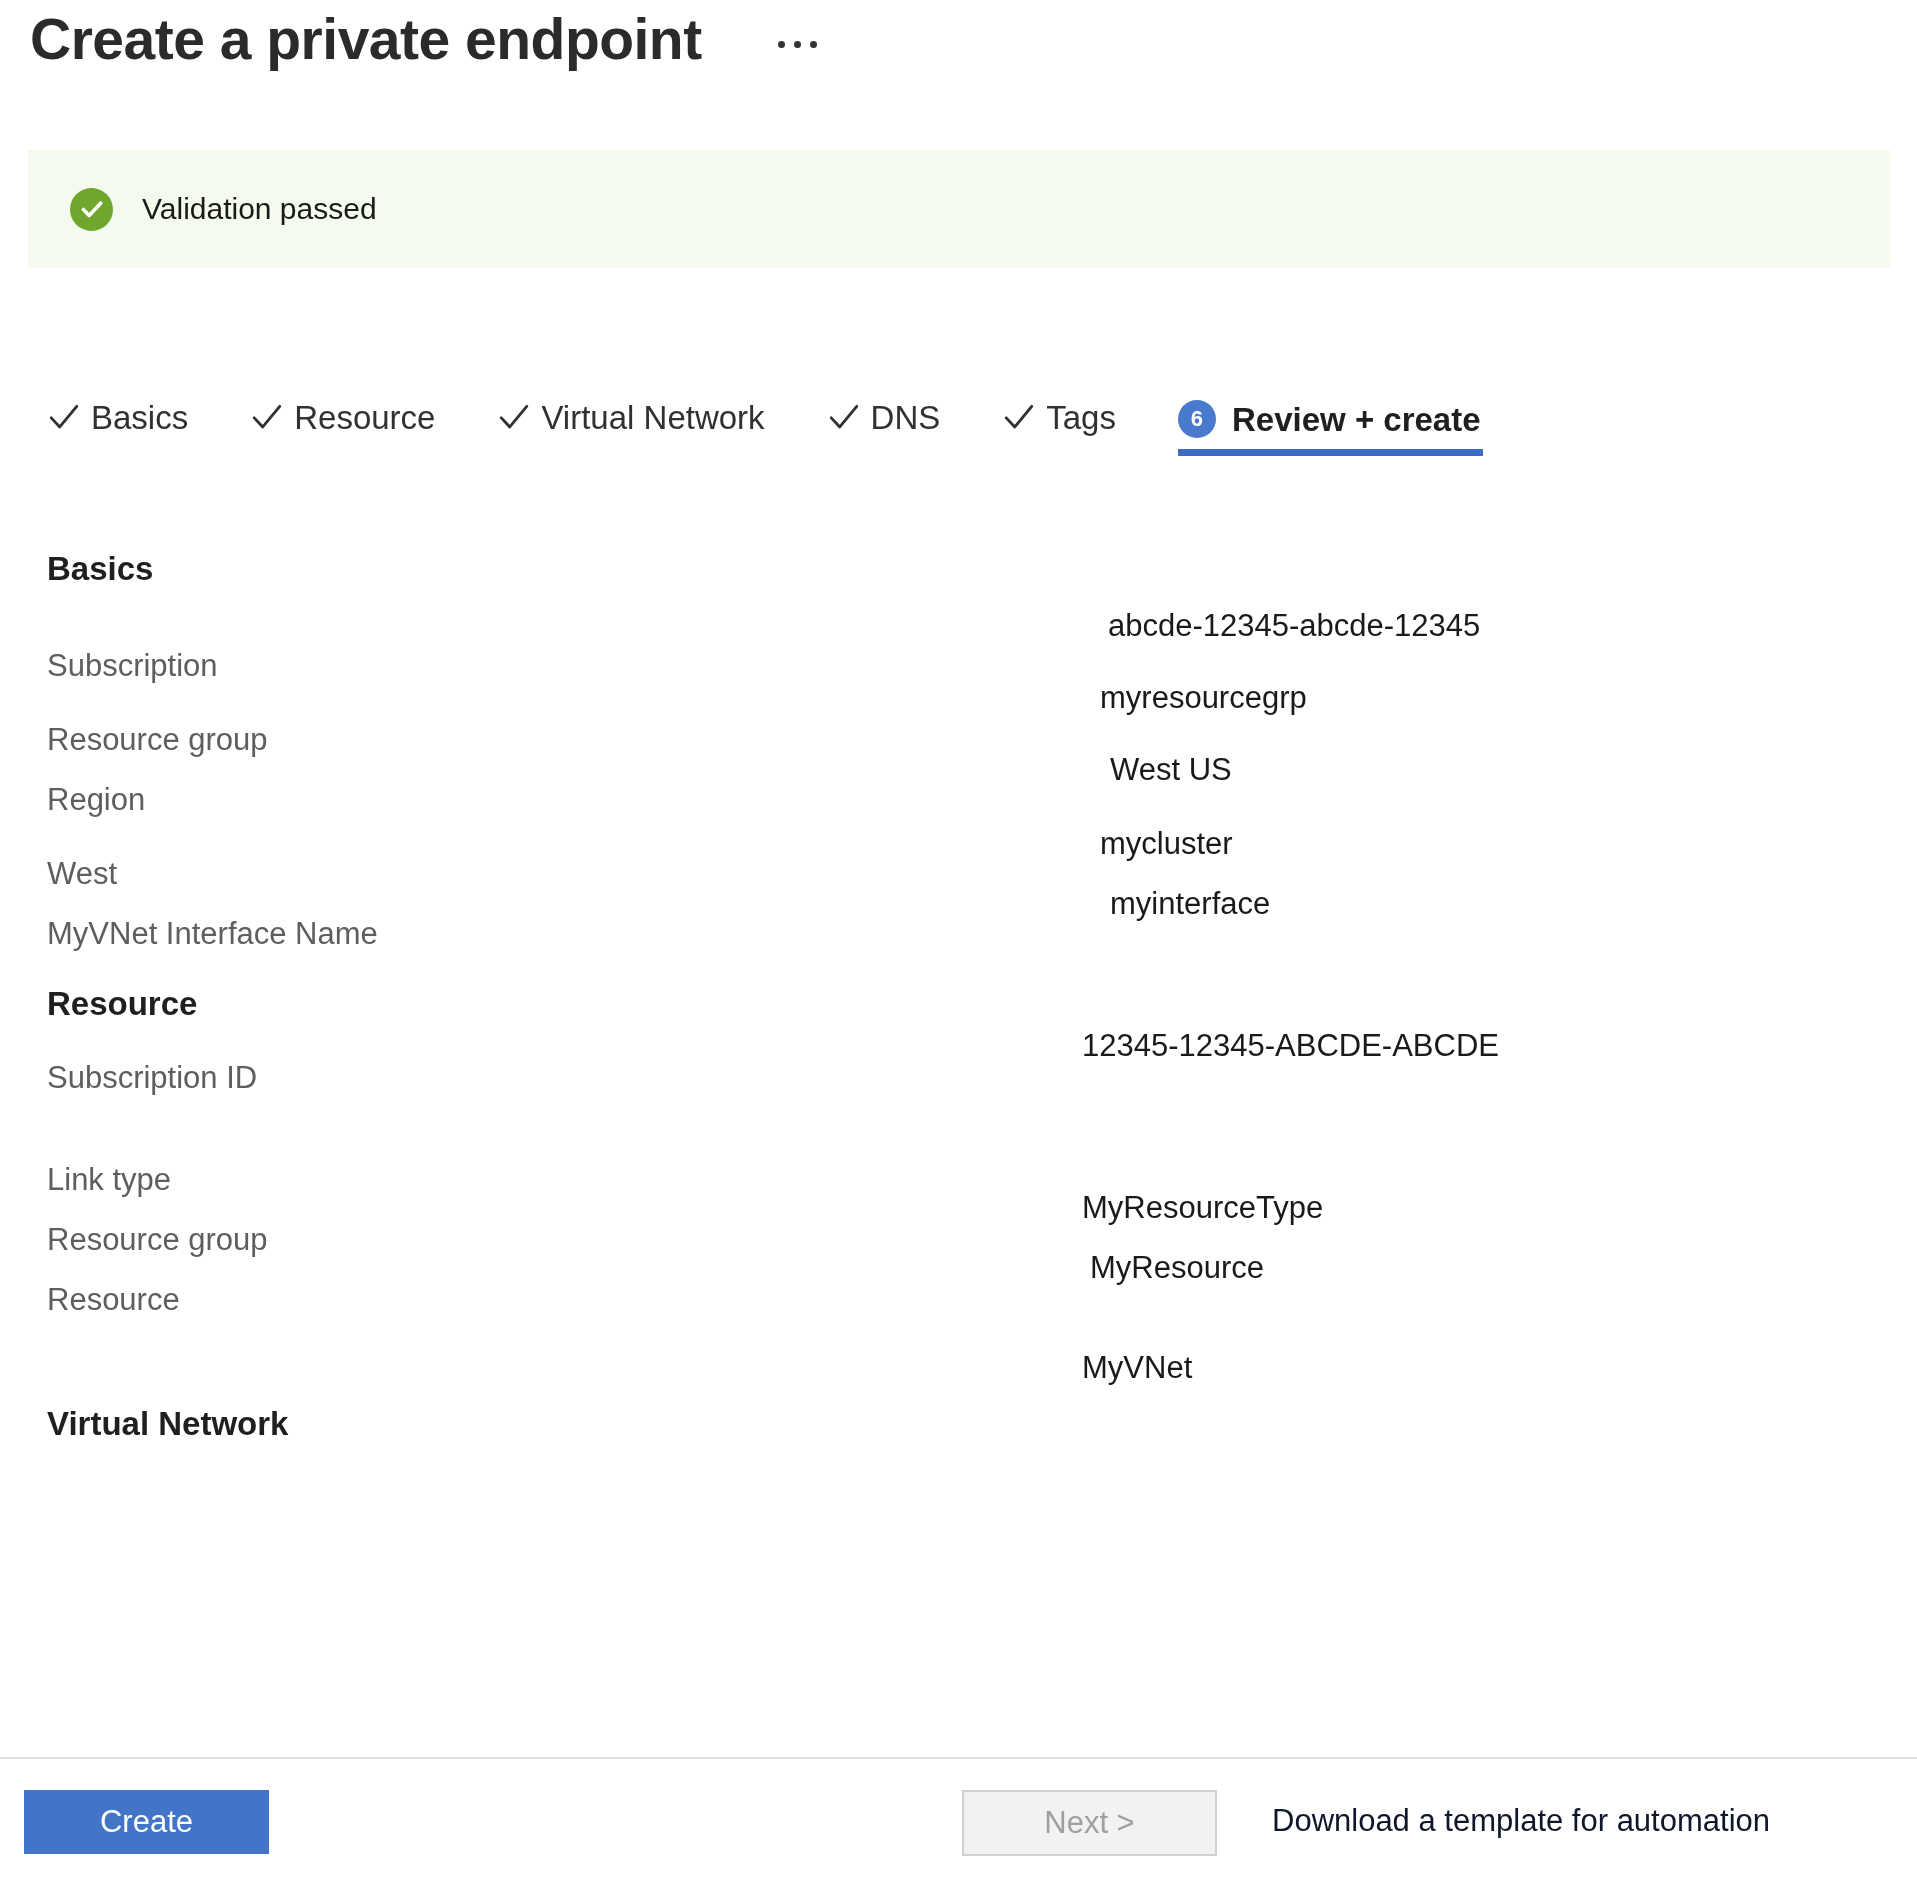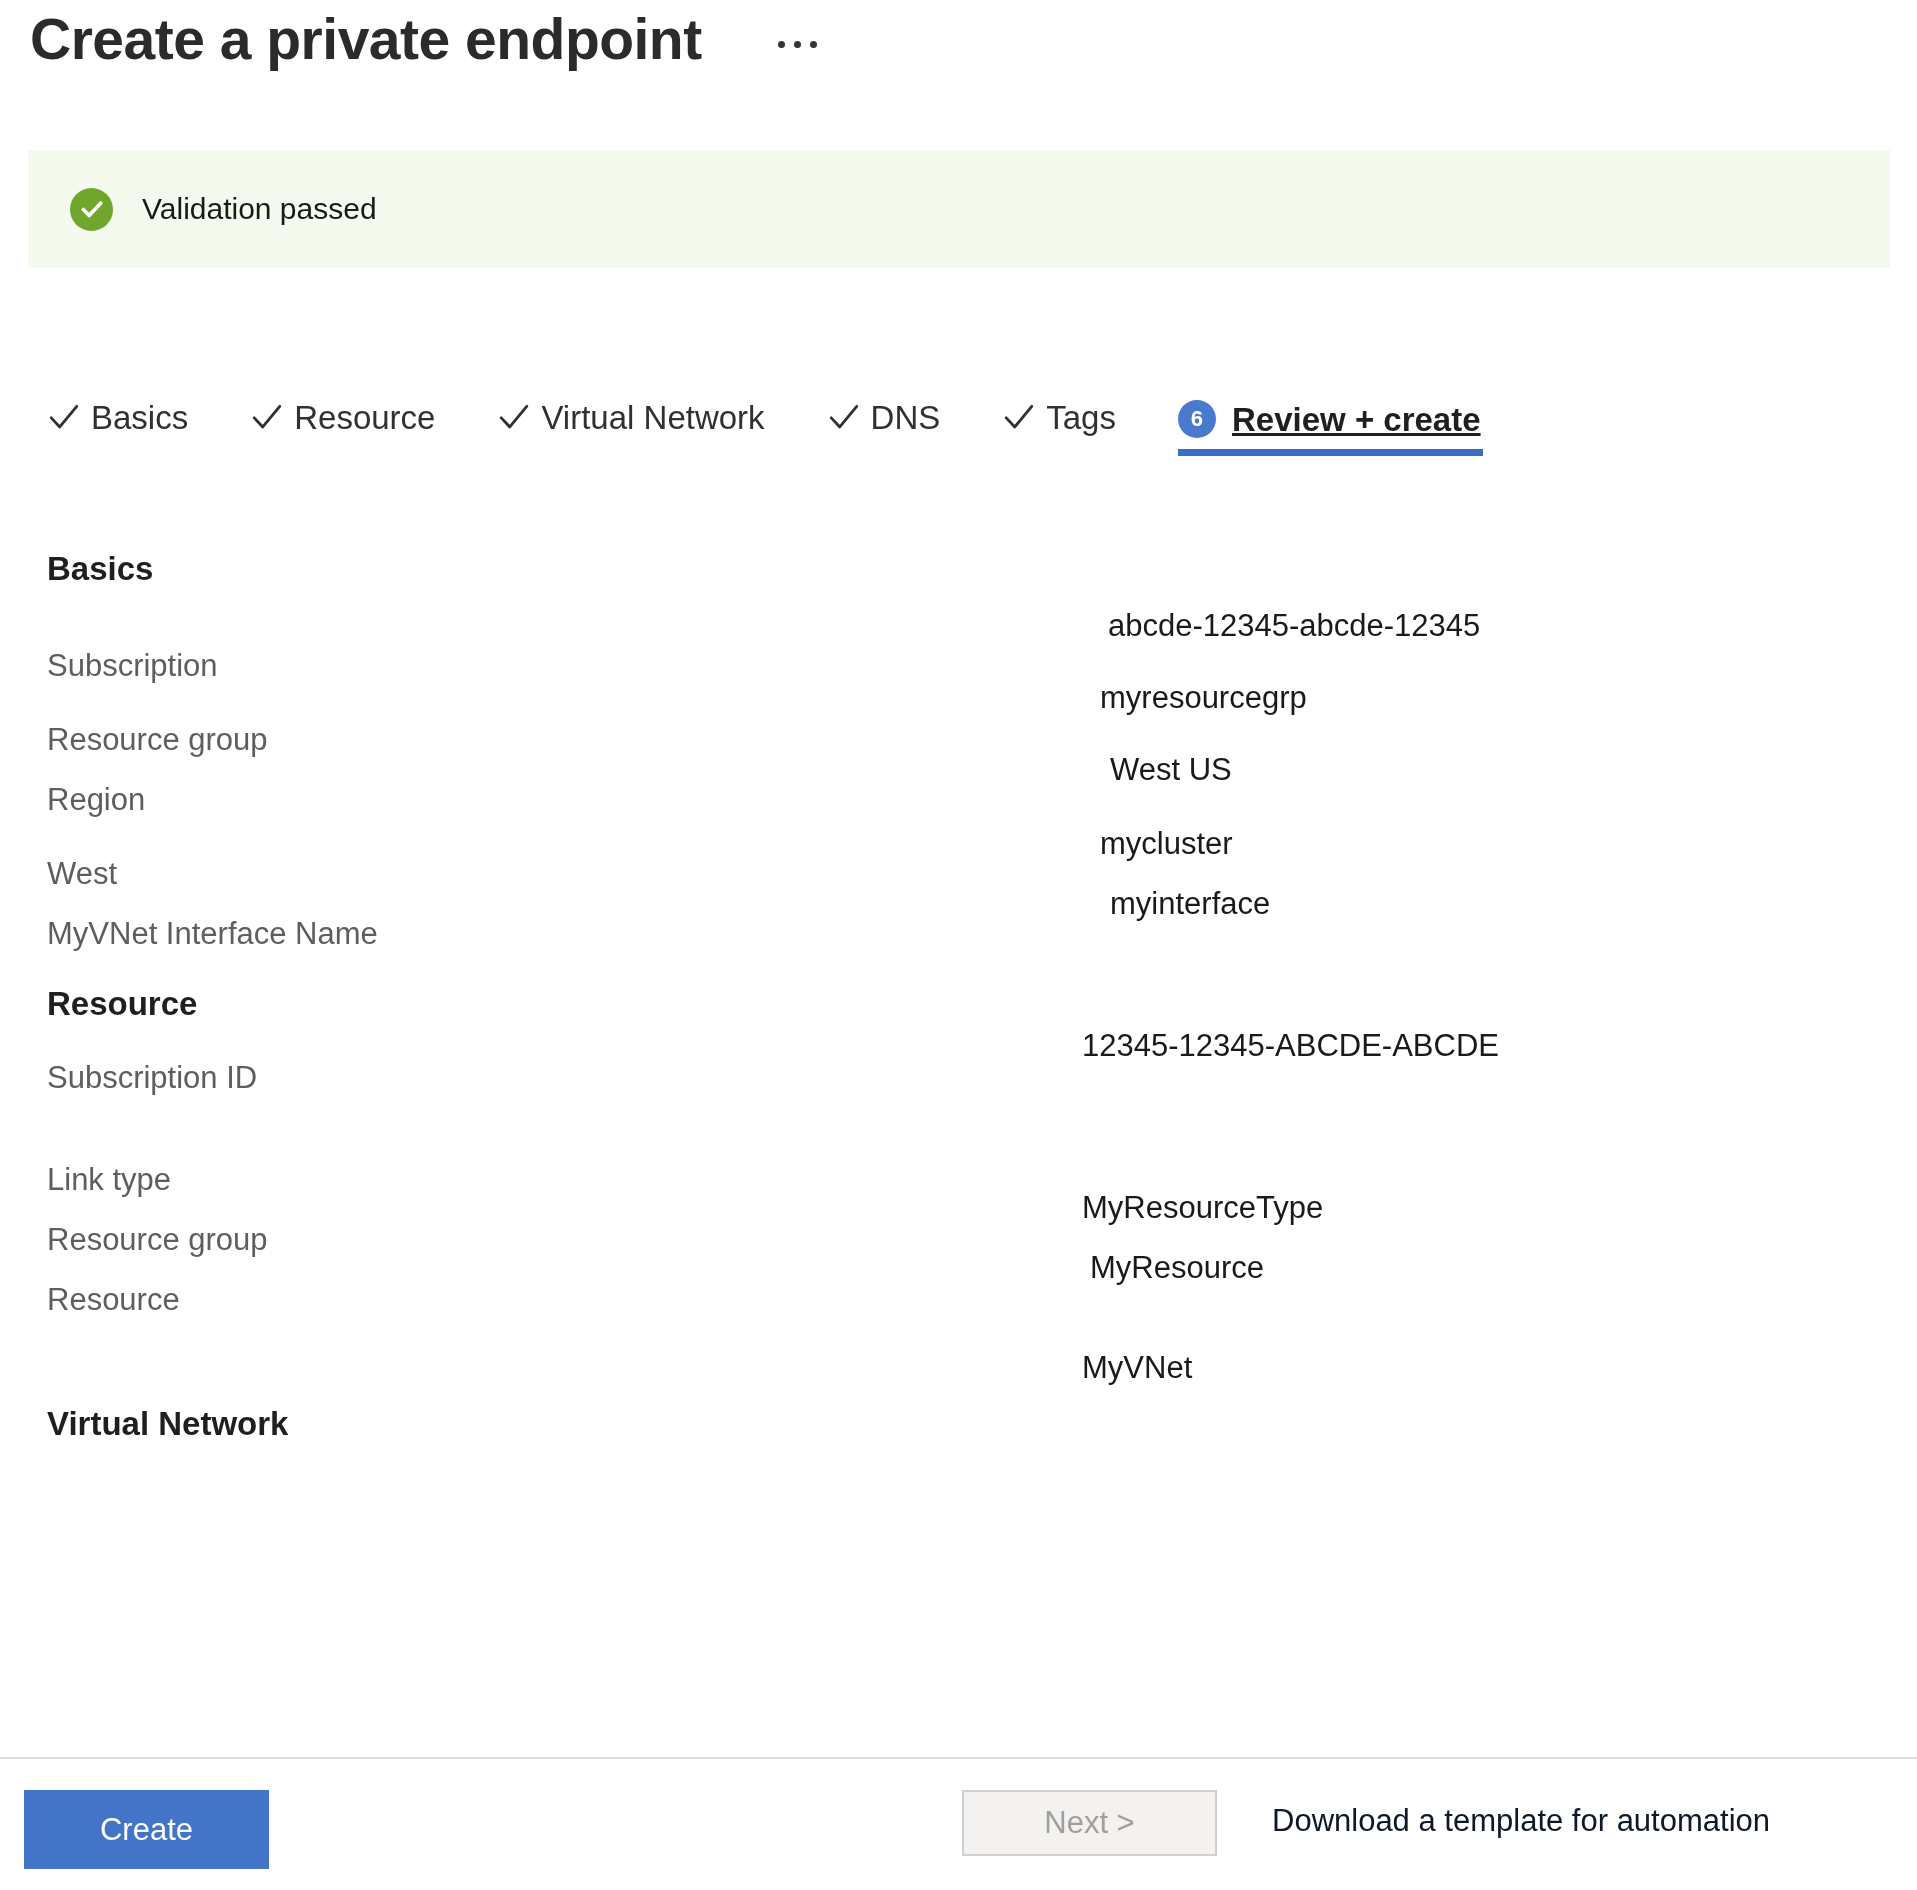--- a/index.html
+++ b/index.html
@@ -107,21 +107,20 @@
   .tab .tick svg { display:block; }
   .tab-label {
     font-size: 33px;
     color: #323130;
     line-height: 1;
   }
   .tab.active { margin-right: 0; }
   .tab.active .tab-label {
     font-weight: 700;
     color: #201f1e;
-    text-decoration: underline;
   }
   .tab.active::after {
     content: "";
     position: absolute;
     left: 0;
     right: -2px;
     bottom: 0;
     height: 7px;
     background: #3b6cc4;
   }
@@ -194,21 +193,21 @@
     cursor: pointer;
     display: flex;
     align-items: center;
     justify-content: center;
     white-space: nowrap;
   }
   .btn-create {
     left: 24px;
     top: 0;
     width: 245px;
-    height: 79px;
+    height: 64px;
     background: #4274c8;
     color: #ffffff;
     border: none;
   }
   .btn-previous {
     left: 617px;
     top: 0;
     width: 312px;
     height: 66px;
     background: #ffffff;

